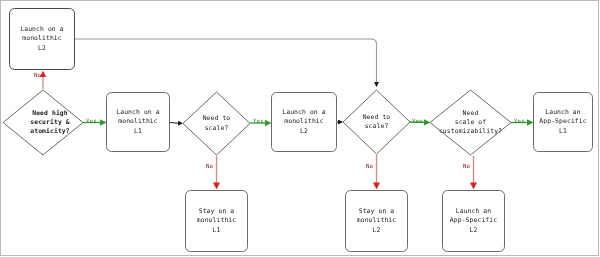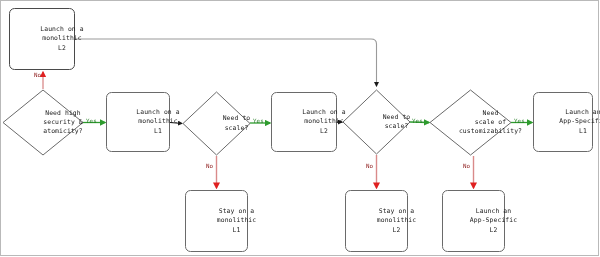--- a/index.html
+++ b/index.html
@@ -41,21 +41,20 @@
     font-size: 6.4px;
     line-height: 9.2px;
     color: #1a1a1a;
     white-space: pre;
     letter-spacing: 0.1px;
     pointer-events: none;
     display: flex;
     flex-direction: column;
     justify-content: center;
     align-items: center;
-    padding-left: 20px;
   }
   .edge-label {
     position: absolute;
     font-family: "DejaVu Sans Mono", monospace;
     font-size: 5.8px;
     line-height: 7px;
     white-space: pre;
     letter-spacing: 0.1px;
     text-align: center;
   }
@@ -121,21 +120,21 @@
     <line x1="410" y1="122" x2="429" y2="122.5" stroke="#2e9b2e" stroke-width="1.3" marker-end="url(#arrow-green)"></line>
 
     <line x1="473.5" y1="156" x2="473.5" y2="188" stroke="#d98a8a" stroke-width="1.4" marker-end="url(#arrow-red)"></line>
 
     <line x1="511" y1="122.5" x2="532" y2="122.5" stroke="#2e9b2e" stroke-width="1.3" marker-end="url(#arrow-green)"></line>
   </svg>
 
   <div class="node-label" style="left:9px;  top:8px;   width:66px; height:62px;">Launch on a
 monolithic
 L2</div>
-  <div class="node-label" style="left:3px;  top:90px;  width:80px; height:65px;">Need high
+  <div class="node-label" style="left:10px;  top:90px;  width:80px; height:65px;font-weight:bold;">Need high
 security &amp;
 atomicity?</div>
   <div class="node-label" style="left:106px;top:92px;  width:64px; height:60px;">Launch on a
 monolithic
 L1</div>
   <div class="node-label" style="left:183px;top:92px;  width:67px; height:63px;">Need to
 scale?</div>
   <div class="node-label" style="left:185px;top:190px; width:63px; height:62px;">Stay on a
 monolithic
 L1</div>

